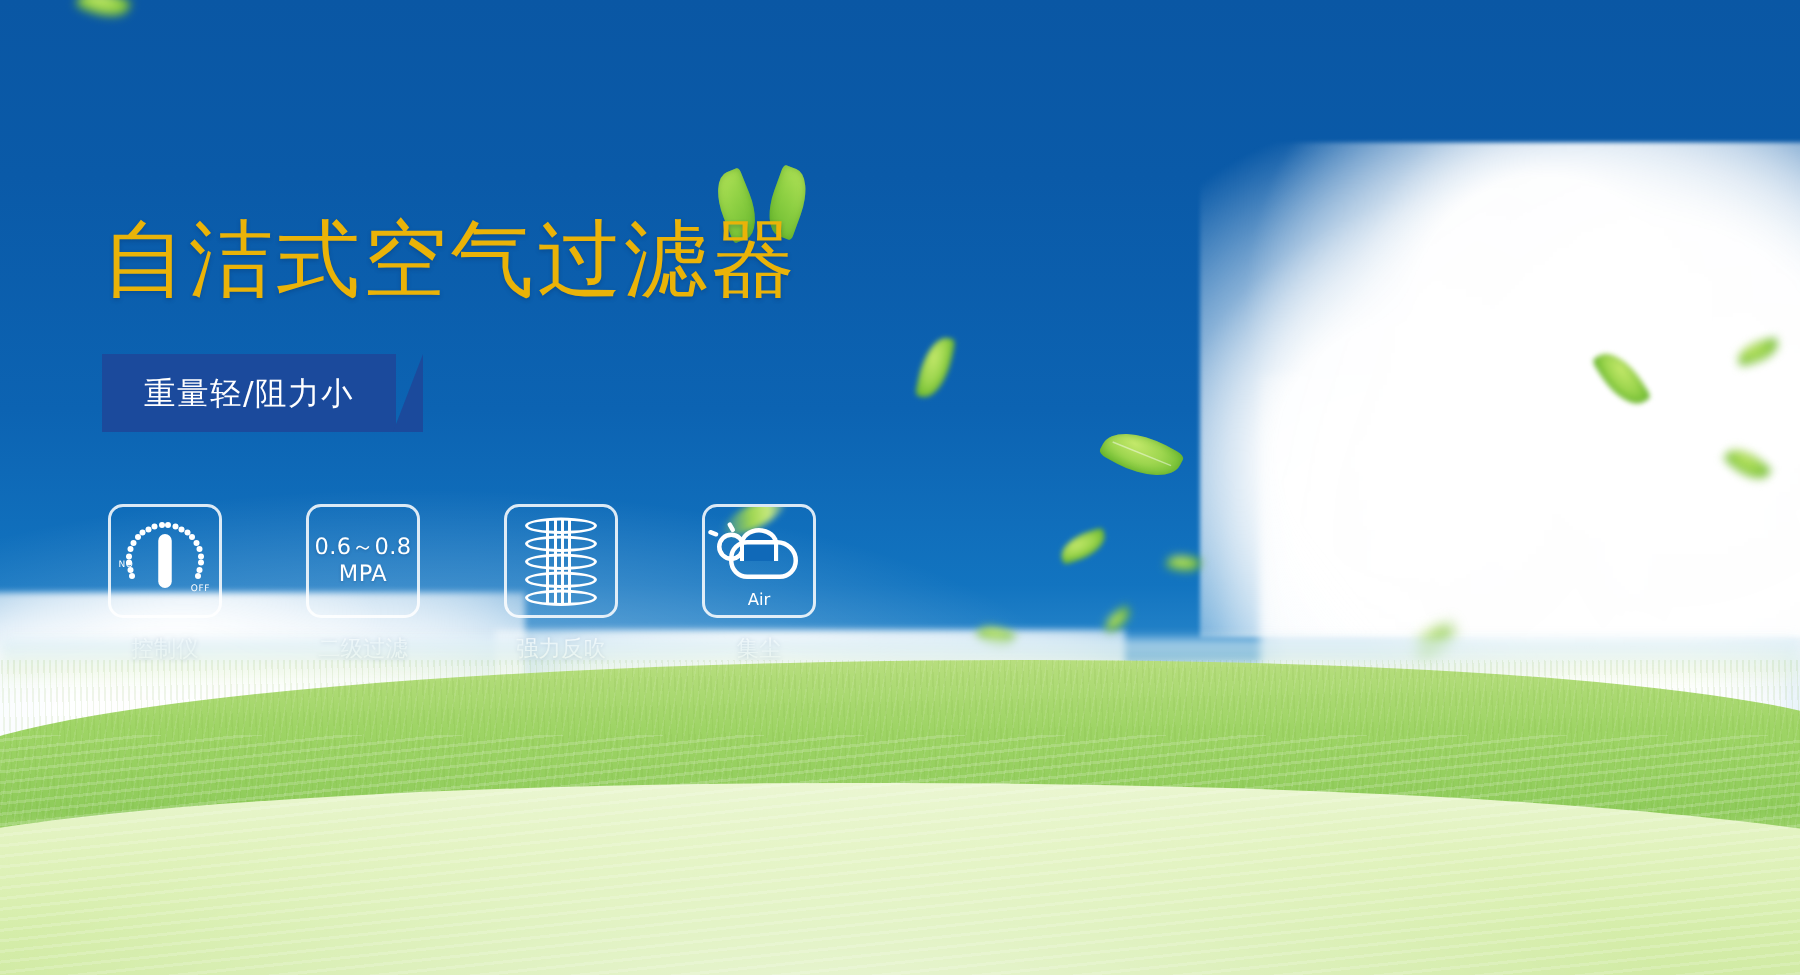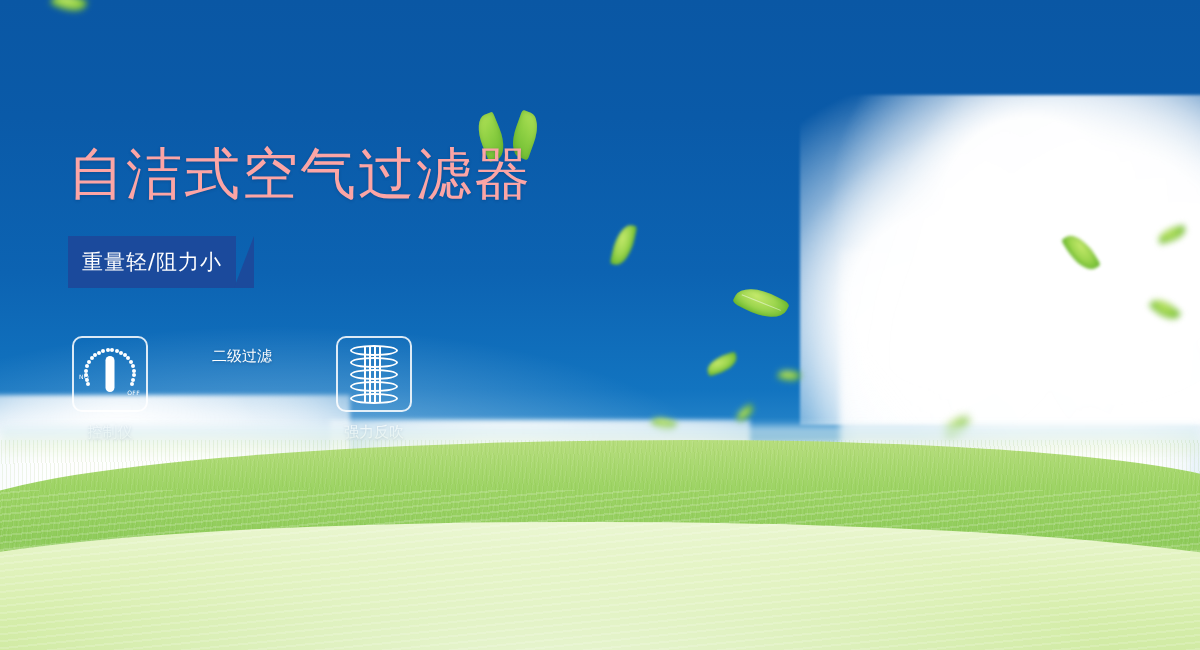--- a/index.html
+++ b/index.html
@@ -171,36 +171,36 @@
     background: linear-gradient(145deg, #b9e65c 0%, #8ed043 48%, #63b52c 100%);
     border-radius: 60% 8% 60% 8%;
     box-shadow: inset 0 0 5px rgba(70,145,30,0.5);
   }
 
   
   .title {
     position: absolute; left: 68px; top: 146px;
     font-size: 56px; line-height: 1;
     letter-spacing: 2px;
-    color: #fca5a5;
+    color: #eab308;
     font-weight: 300;
     font-family: "DejaVu Sans", "Liberation Sans", sans-serif;
     text-shadow: 0 1px 3px rgba(0,40,90,0.28);
     white-space: nowrap;
   }
 
   
   .tagline {
     position: absolute; left: 68px; top: 236px;
     width: 396px; height: 52px;
     display: flex;
   }
   .tag-left {
     position: relative;
-    width: 168px; height: 52px;
+    width: 196px; height: 52px;
     background: #1b4a9c;
     display: flex; align-items: center; justify-content: center;
     color: #ffffff; font-size: 21px; letter-spacing: 1px;
     font-family: "DejaVu Sans", "Liberation Sans", sans-serif;
     z-index: 2;
   }
   .tag-left::after {
     content: "";
     position: absolute; right: -18px; top: 0;
     width: 0; height: 0;
@@ -384,38 +384,59 @@
             <div class="dial-dot" style="left: 52.7747px; top: 23.7191px;"></div>
             <div class="dial-dot" style="left: 52.965px; top: 28.2959px;"></div>
             <div class="dial-dot" style="left: 52.2823px; top: 32.8255px;"></div>
             <div class="dial-dot" style="left: 50.7514px; top: 37.1428px;"></div>
           </div>
       </div>
       <div class="feature-label">控制仪</div>
     </div>
 
     <div class="feature">
+      <div class="feature-box">
+        <div class="feature-text">
+          <div>0.6～0.8</div>
+          <div>MPA</div>
+        </div>
+      </div>
       <div class="feature-label">二级过滤</div>
     </div>
 
     <div class="feature">
       <div class="feature-box">
         <div class="coil">
           <div class="coil-bars"></div>
           <div class="coil-ring" style="top:2px;"></div>
           <div class="coil-ring" style="top:14px;"></div>
           <div class="coil-ring" style="top:26px;"></div>
           <div class="coil-ring" style="top:38px;"></div>
           <div class="coil-ring" style="top:50px;"></div>
         </div>
       </div>
       <div class="feature-label">强力反吹</div>
     </div>
 
 
+    <div class="feature">
+      <div class="feature-box">
+        <div class="airicon">
+          <div class="ai-streak"></div>
+          <div class="ai-sun"></div>
+          <div class="ai-ray" style="left:12px;  top:4px;  transform:rotate(-30deg);"></div>
+          <div class="ai-ray" style="left:0px;   top:8px;  transform:rotate(-70deg);"></div>
+          <div class="ai-ray" style="left:24px;  top:10px; transform:rotate(20deg);"></div>
+          <div class="ai-cloud-b"></div>
+          <div class="ai-cloud-a"></div>
+          <div class="ai-label">Air</div>
+        </div>
+      </div>
+      <div class="feature-label">集尘</div>
+    </div>
 
   </div>
 
   <div class="field">
     <div class="horizon-haze"></div>
     <div class="hill-back"></div>
     <div class="grass-texture"></div>
     <div class="hill-front"></div>
     <div class="hill-sheen"></div>
   </div>

